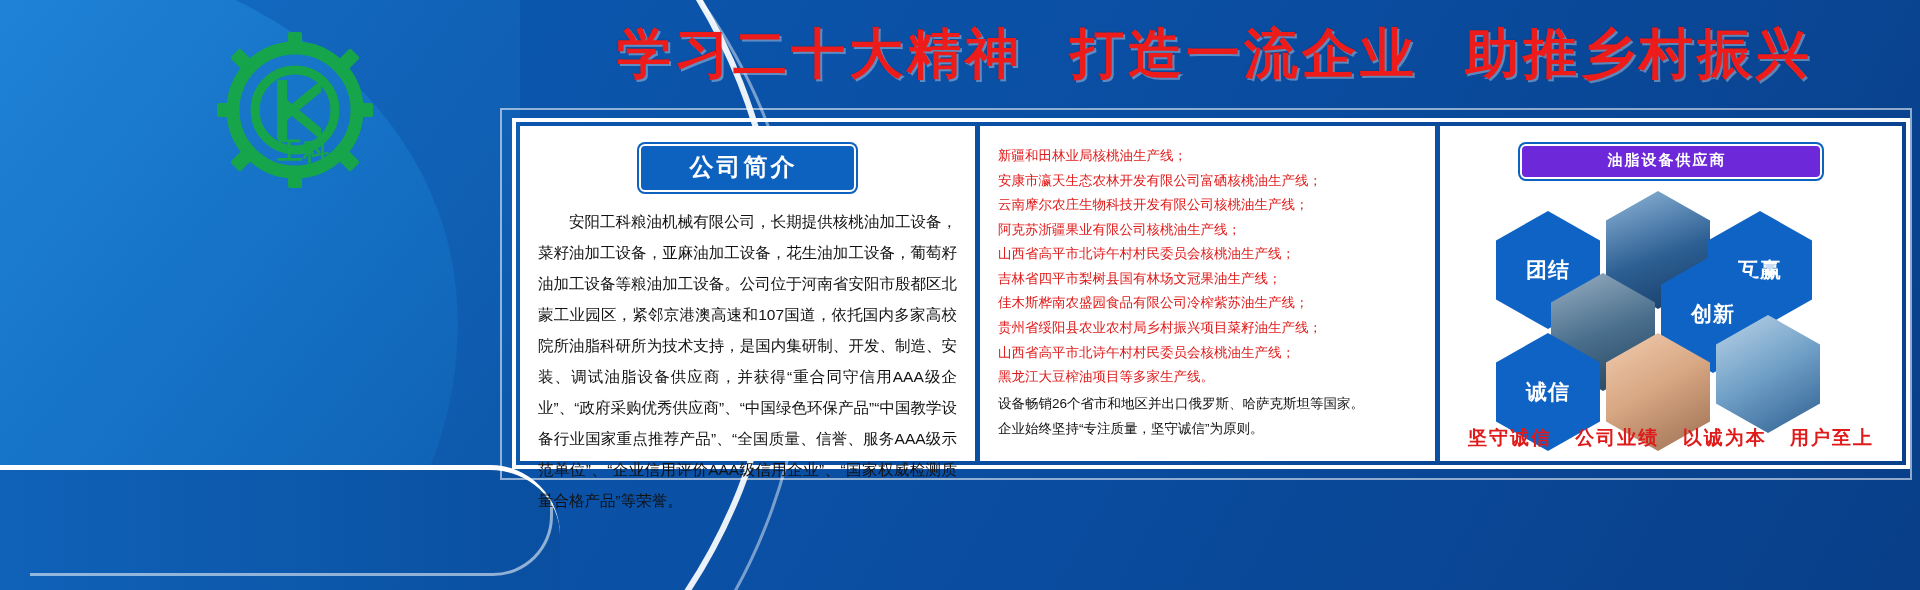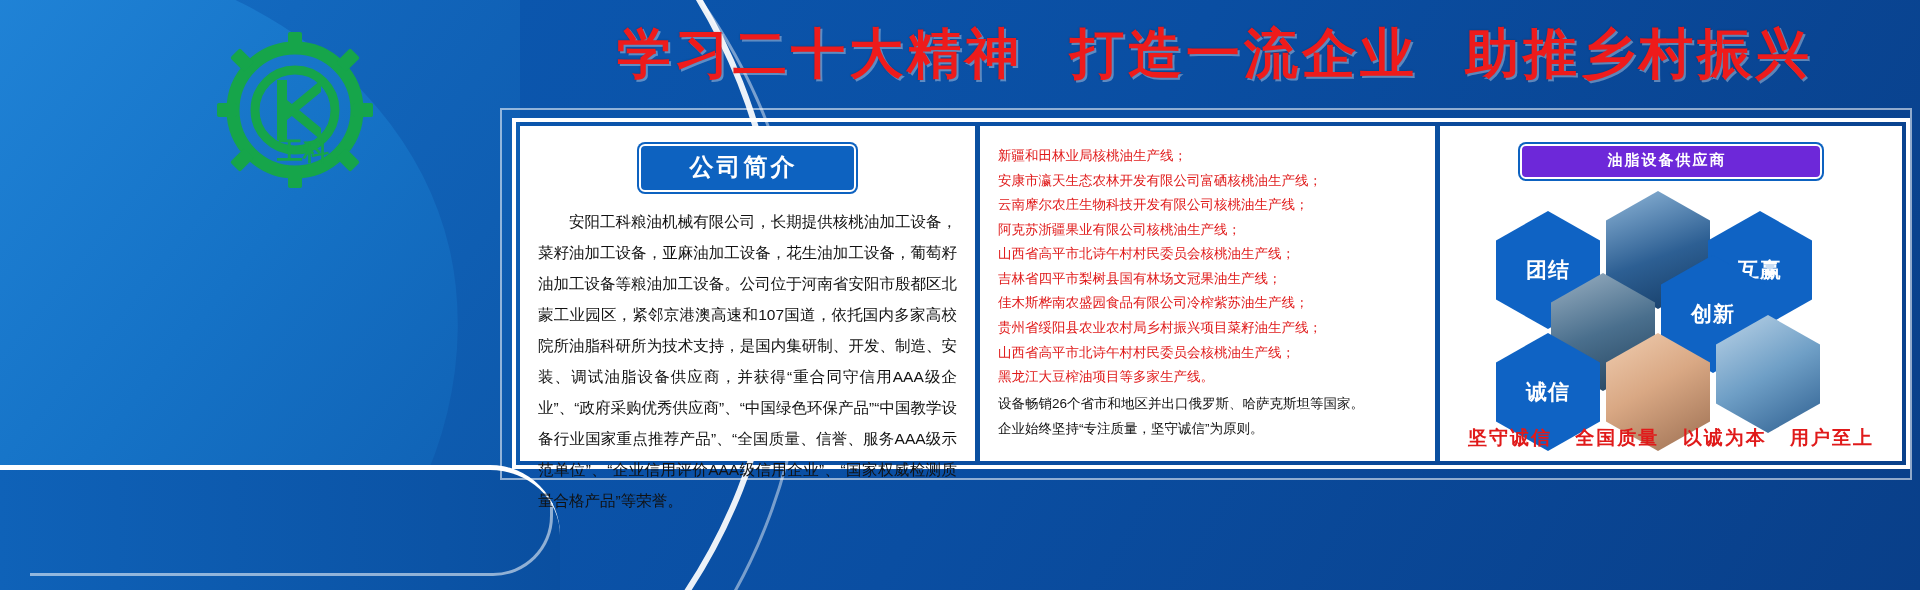--- a/index.html
+++ b/index.html
@@ -335,20 +335,20 @@
         <div class="hex blue h-huying">互赢</div>
         <div class="hex photo2 h-img2"></div>
         <div class="hex blue h-chuangxin">创新</div>
         <div class="hex blue h-chengxin">诚信</div>
         <div class="hex photo3 h-img3"></div>
         <div class="hex photo4 h-img4"></div>
       </div>
 
       <div class="slogan">
         <span>坚守诚信</span>
-        <span>全国质量</span>
+        <span>公司业绩</span>
         <span>以诚为本</span>
         <span>用户至上</span>
       </div>
     </div>
 
   </div>
 </div>
 
 </body></html>

